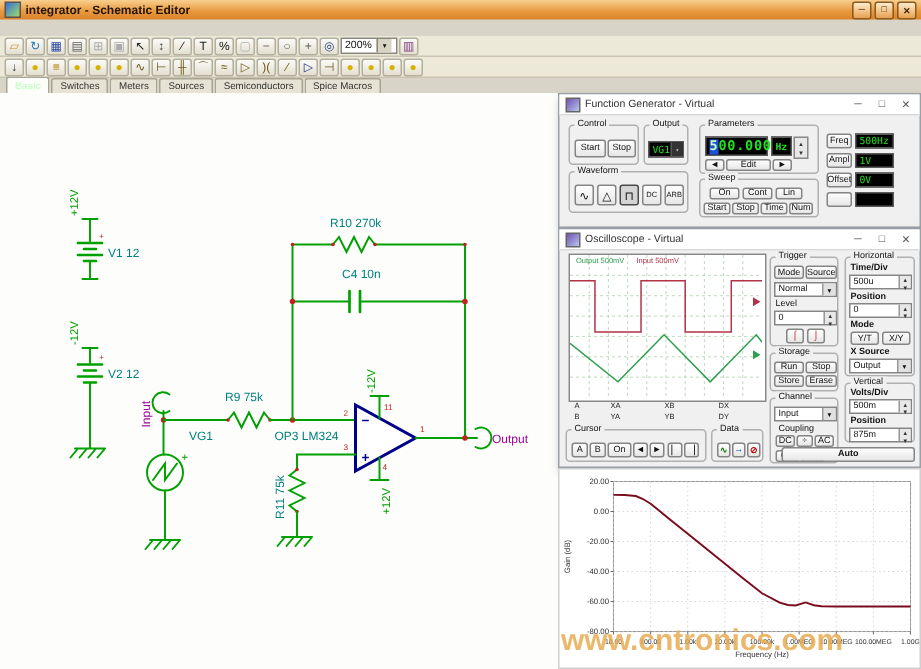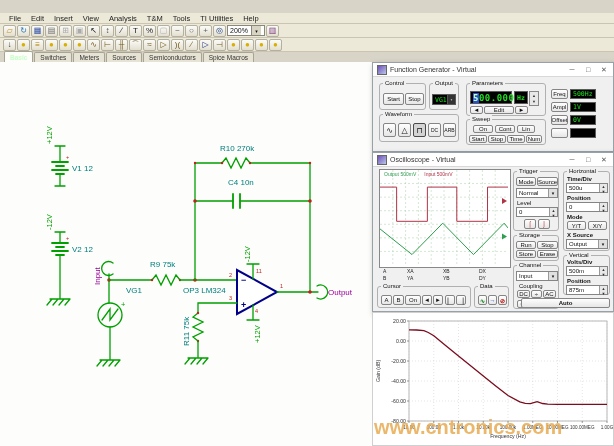--- a/index.html
+++ b/index.html
@@ -70,32 +70,30 @@
   .legend{position:absolute;left:4px;top:1px;display:flex;gap:8px;font-size:5px;}
   .ro{position:absolute;font-size:5px;color:#222;display:grid;grid-template-columns:24px 36px 36px 30px;}
   .wm{position:absolute;left:374px;top:416px;width:220px;font-size:20px;font-weight:bold;
       color:rgba(232,170,80,.85);letter-spacing:0px;pointer-events:none;font-family:"Liberation Sans",sans-serif;}
 </style>
 </head>
 <body>
 
 <div id="app">
 
-
-  <div class="menubar" id="menubar">
-      <span class="mi">File</span>
-      <span class="mi">Edit</span>
-      <span class="mi">Insert</span>
-      <span class="mi">View</span>
-      <span class="mi">Analysis</span>
-      <span class="mi">T&amp;M</span>
-      <span class="mi">Tools</span>
-      <span class="mi">TI Utilities</span>
-      <span class="mi">Help</span>
-    </div>
+  <div class="titlebar">
+    <span class="appicon"></span>
+    <span>integrator - Schematic Editor</span>
+    <span class="wbtns">
+      <span class="wb">─</span>
+      <span class="wb">□</span>
+      <span class="wb">✕</span>
+    </span>
+  </div>
+
 
   <div class="tb" id="tb1">
     <span id="tb1icons" style="display:flex;gap:1px;align-items:center;">
         <span class="tbtn" style="color: rgb(200, 144, 32);">▱</span>
         <span class="tbtn" style="color: rgb(40, 120, 184);">↻</span>
         <span class="tbtn" style="color: rgb(40, 72, 160);">▦</span>
         <span class="tbtn" style="color: rgb(96, 96, 96);">▤</span>
         <span class="tbtn" style="color: rgb(170, 170, 170);">⊞</span>
         <span class="tbtn" style="color: rgb(170, 170, 170);">▣</span>
         <span class="tbtn" style="color: rgb(32, 32, 32);">↖</span>

